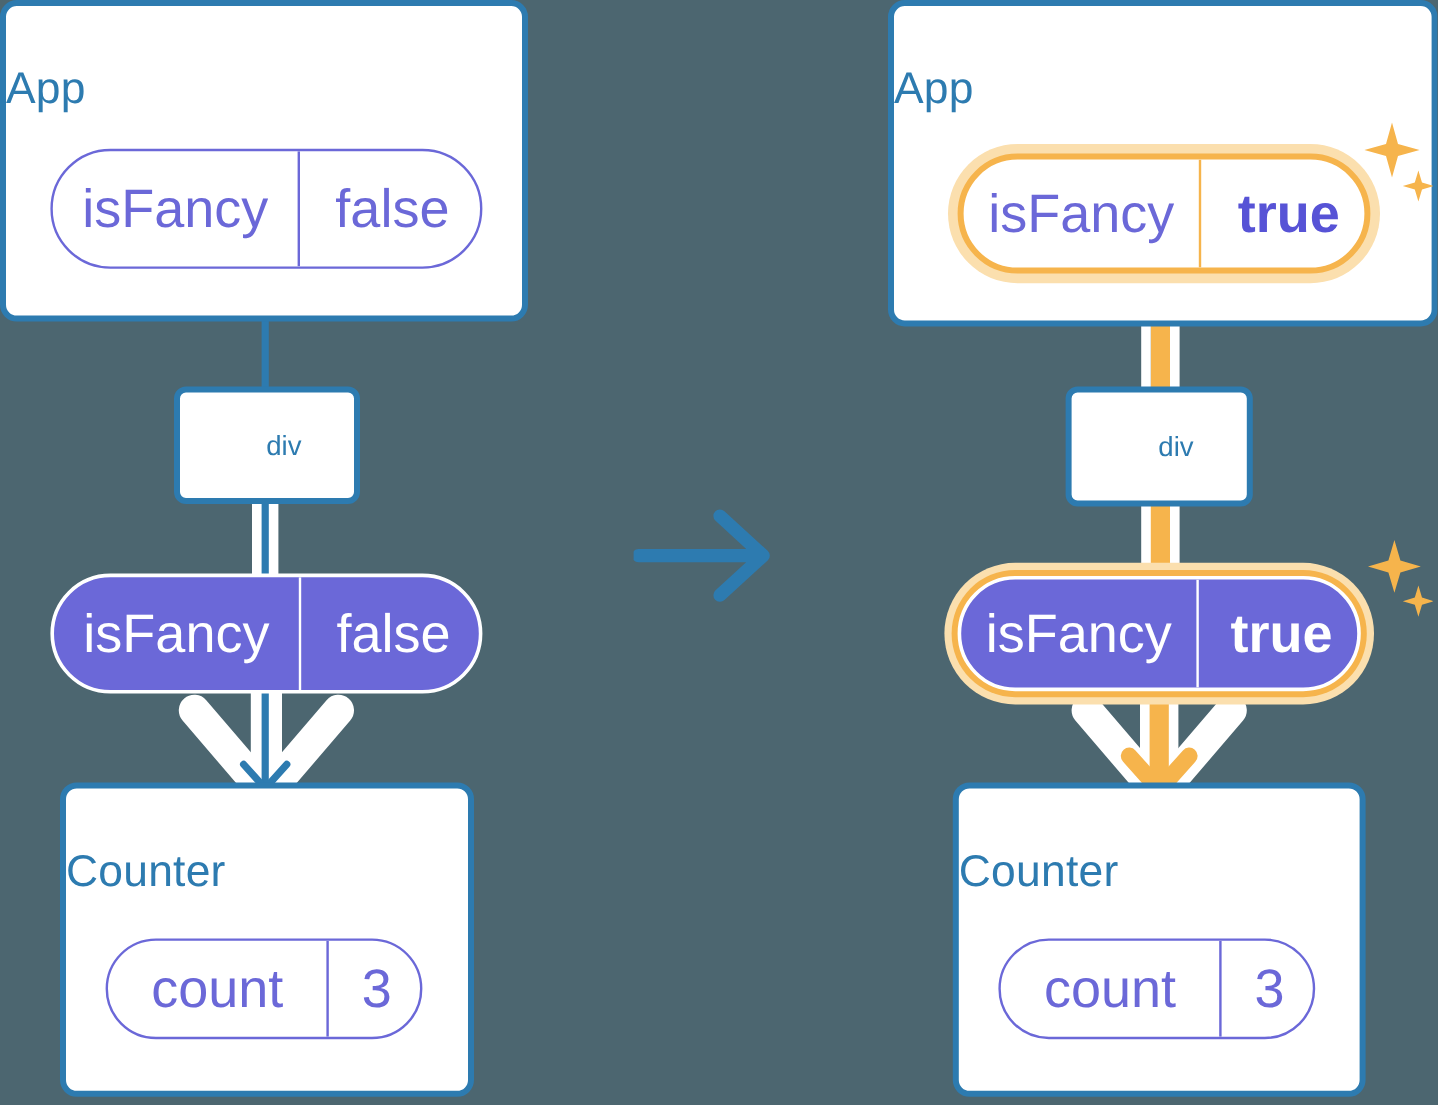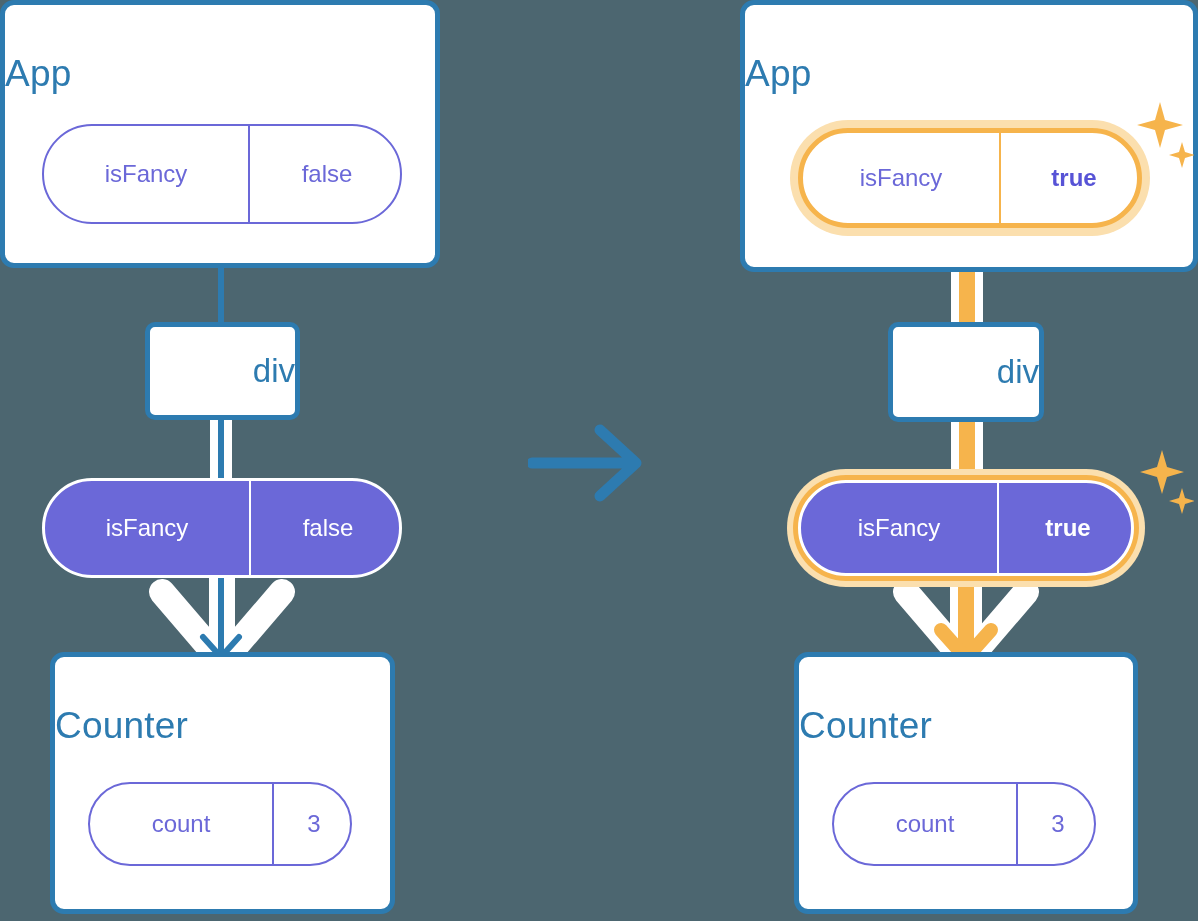--- a/index.html
+++ b/index.html
@@ -42,40 +42,40 @@
     letter-spacing: 0.2px;
   }
   .small-node {
     position: absolute;
     background: #ffffff;
     border: 5px solid #2d7bb0;
     border-radius: 10px;
     box-sizing: border-box;
     display: flex;
     align-items: center;
-    justify-content: flex-end;
+    justify-content: center;
     color: #2d7bb0;
-    font-size: 33px;
+    font-size: 23px;
     padding-left: 28px;
   }
   
   .pill {
     position: absolute;
     box-sizing: border-box;
     display: flex;
     align-items: stretch;
     border-radius: 999px;
     overflow: hidden;
   }
   .pill .pkey, .pill .pval {
     display: flex;
     align-items: center;
     justify-content: center;
     box-sizing: border-box;
-    font-size: 24px;
+    font-size: 45px;
     white-space: nowrap;
   }
   
   .pill.outline {
     background: #ffffff;
     border: 2px solid #6b68d8;
   }
   .pill.outline .pkey { color: #6b68d8; flex: 0 0 auto; }
   .pill.outline .pval {
     color: #6b68d8;

